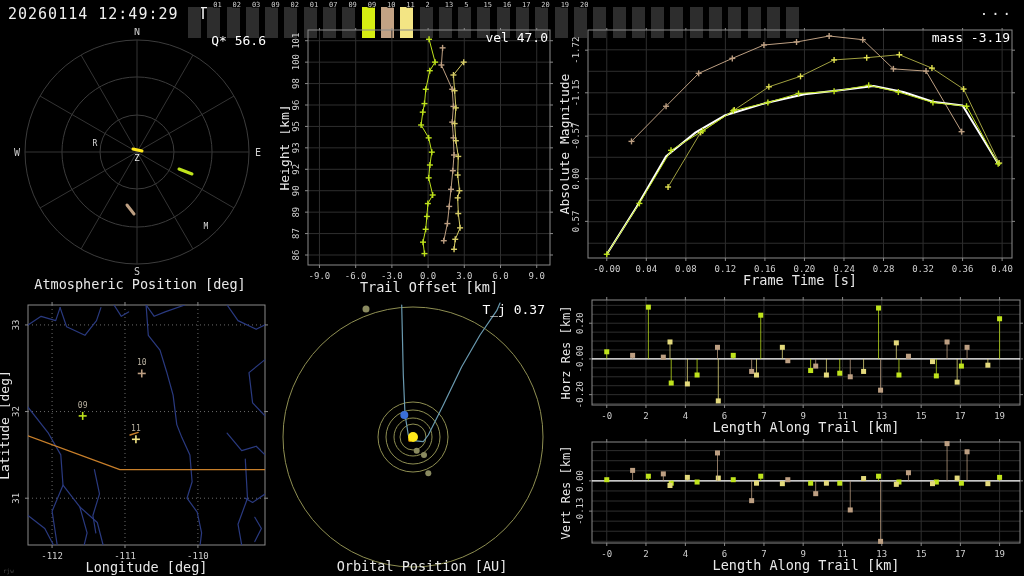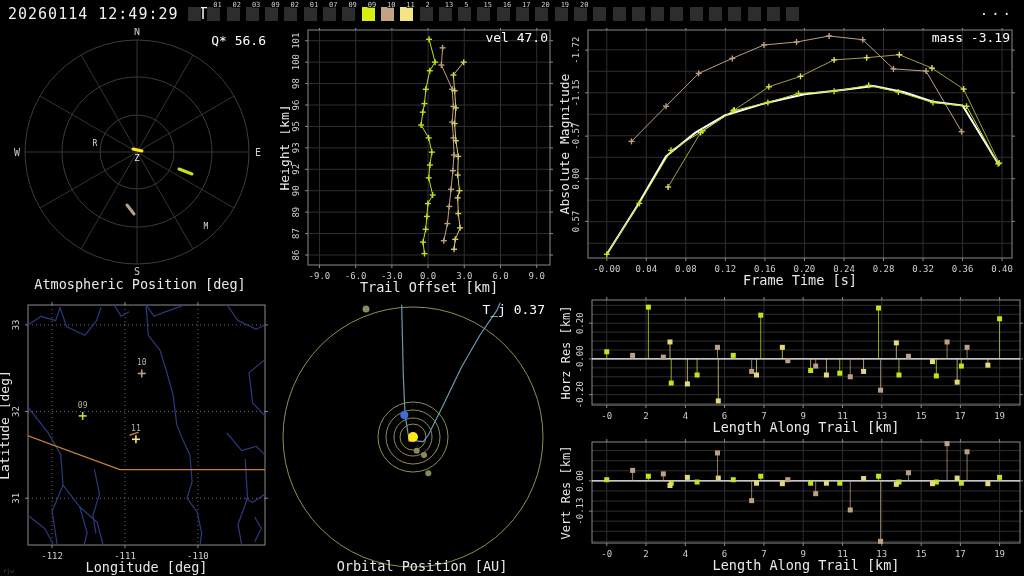--- a/index.html
+++ b/index.html
@@ -1,21 +1,21 @@
 <!DOCTYPE html>
 <html><head>
 <meta charset="utf-8">
 <style>
   html,body{margin:0;padding:0;background:#000;}
   #screen{position:relative;width:1024px;height:576px;background:#000;overflow:hidden;
     font-family:"DejaVu Sans Mono","Liberation Mono",monospace;}
   header{position:absolute;left:0;top:0;width:1024px;height:28px;}
   .ts{position:absolute;left:8px;top:5px;font-size:15px;color:#f0f0f0;letter-spacing:1px;white-space:pre;}
   .slots{position:absolute;left:188px;top:7px;display:flex;}
-  .slot{position:relative;width:13px;height:14px;background:#2d2d2d;margin-right:6.3px;cursor:pointer;}
+  .slot{position:relative;width:13px;height:31px;background:#2d2d2d;margin-right:6.3px;cursor:pointer;}
   .slot .lab{position:absolute;top:-6px;left:6px;font-size:7px;line-height:8px;color:#cfcfcf;
     text-shadow:1px 1px 0 #000, -1px 1px 0 #000, 1px -1px 0 #000, -1px -1px 0 #000;white-space:nowrap;}
   .menu{position:absolute;right:8px;top:0px;background:none;border:none;color:#e8e8e8;
     font-family:inherit;font-size:14px;letter-spacing:3px;cursor:pointer;padding:2px;}
   .panel{position:absolute;display:block;}
   #pa{left:0;top:28px;}   #pb{left:280px;top:28px;}  #pc{left:560px;top:28px;}
   #pd{left:0;top:295px;}  #pe{left:280px;top:295px;} #pf{left:560px;top:295px;} #pg{left:560px;top:435px;}
   .wm{position:absolute;left:3px;bottom:2px;font-size:6px;color:#454545;}
   text{font-family:"DejaVu Sans Mono","Liberation Mono",monospace;}
 </style>

